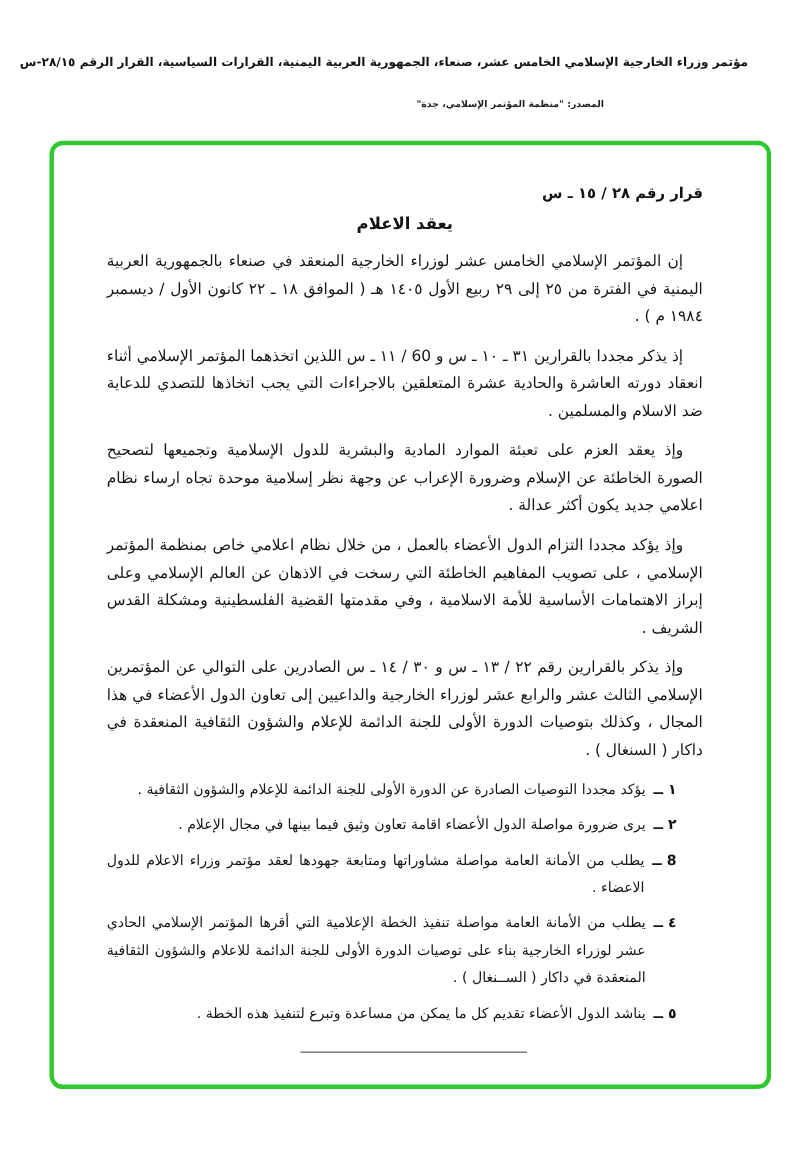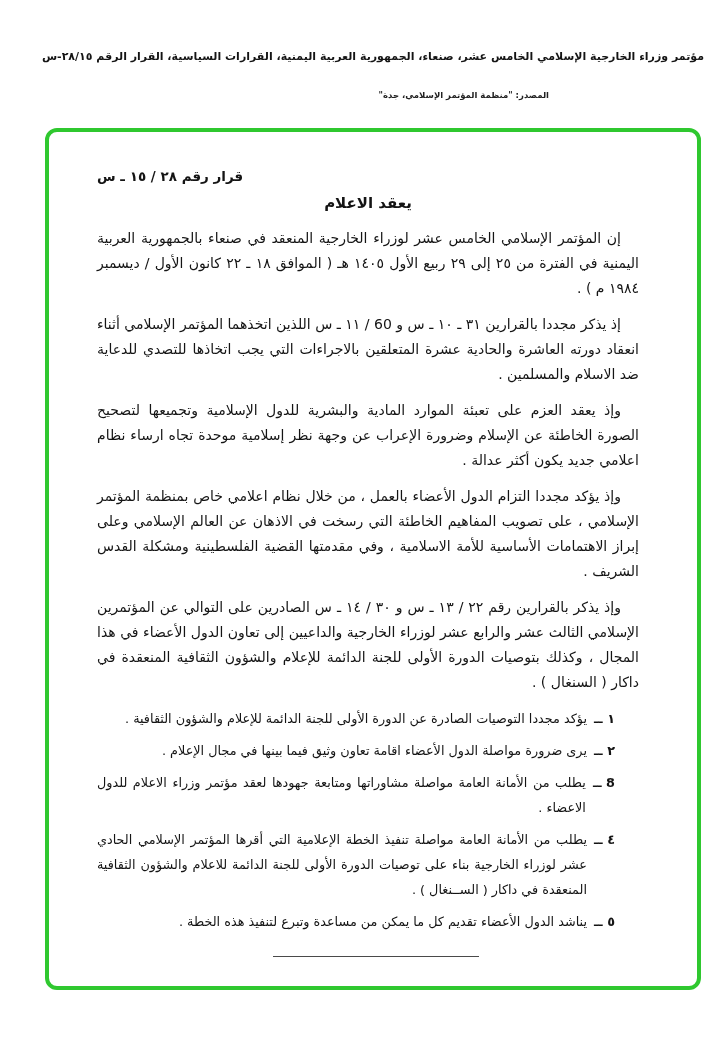--- a/index.html
+++ b/index.html
@@ -7,37 +7,37 @@
     --ink:#141414;
   }
   *{margin:0;padding:0;box-sizing:border-box;}
   html,body{background:#ffffff;}
   body{
     width:722px;height:1051px;position:relative;overflow:hidden;
     font-family:"DejaVu Sans", sans-serif;color:var(--ink);
   }
   .top-header{
     position:absolute;top:50px;left:18px;right:18px;
-    direction:rtl;text-align:right;
+    direction:rtl;text-align:left;
     font-size:11px;font-weight:bold;letter-spacing:0;
   }
   .source-line{
     position:absolute;top:90px;right:173px;
     direction:rtl;text-align:right;
     font-size:8.5px;font-weight:bold;color:#222;
   }
   .frame{
     position:absolute;top:128px;left:45px;width:656px;height:862px;
     border:4px solid var(--frame-green);border-radius:12px;
     background:#ffffff;
     padding:36px 58px 18px 48px;
     direction:rtl;
   }
   .res-title{
-    text-align:left;font-weight:bold;font-size:13.5px;
+    text-align:right;font-weight:bold;font-size:13.5px;
     margin-bottom:10px;
   }
   .res-subtitle{
     text-align:center;font-weight:bold;font-size:15px;
     margin-bottom:14px;
   }
   .para{
     font-size:14px;line-height:25px;text-align:justify;
     text-indent:18px;margin-bottom:11px;
   }

